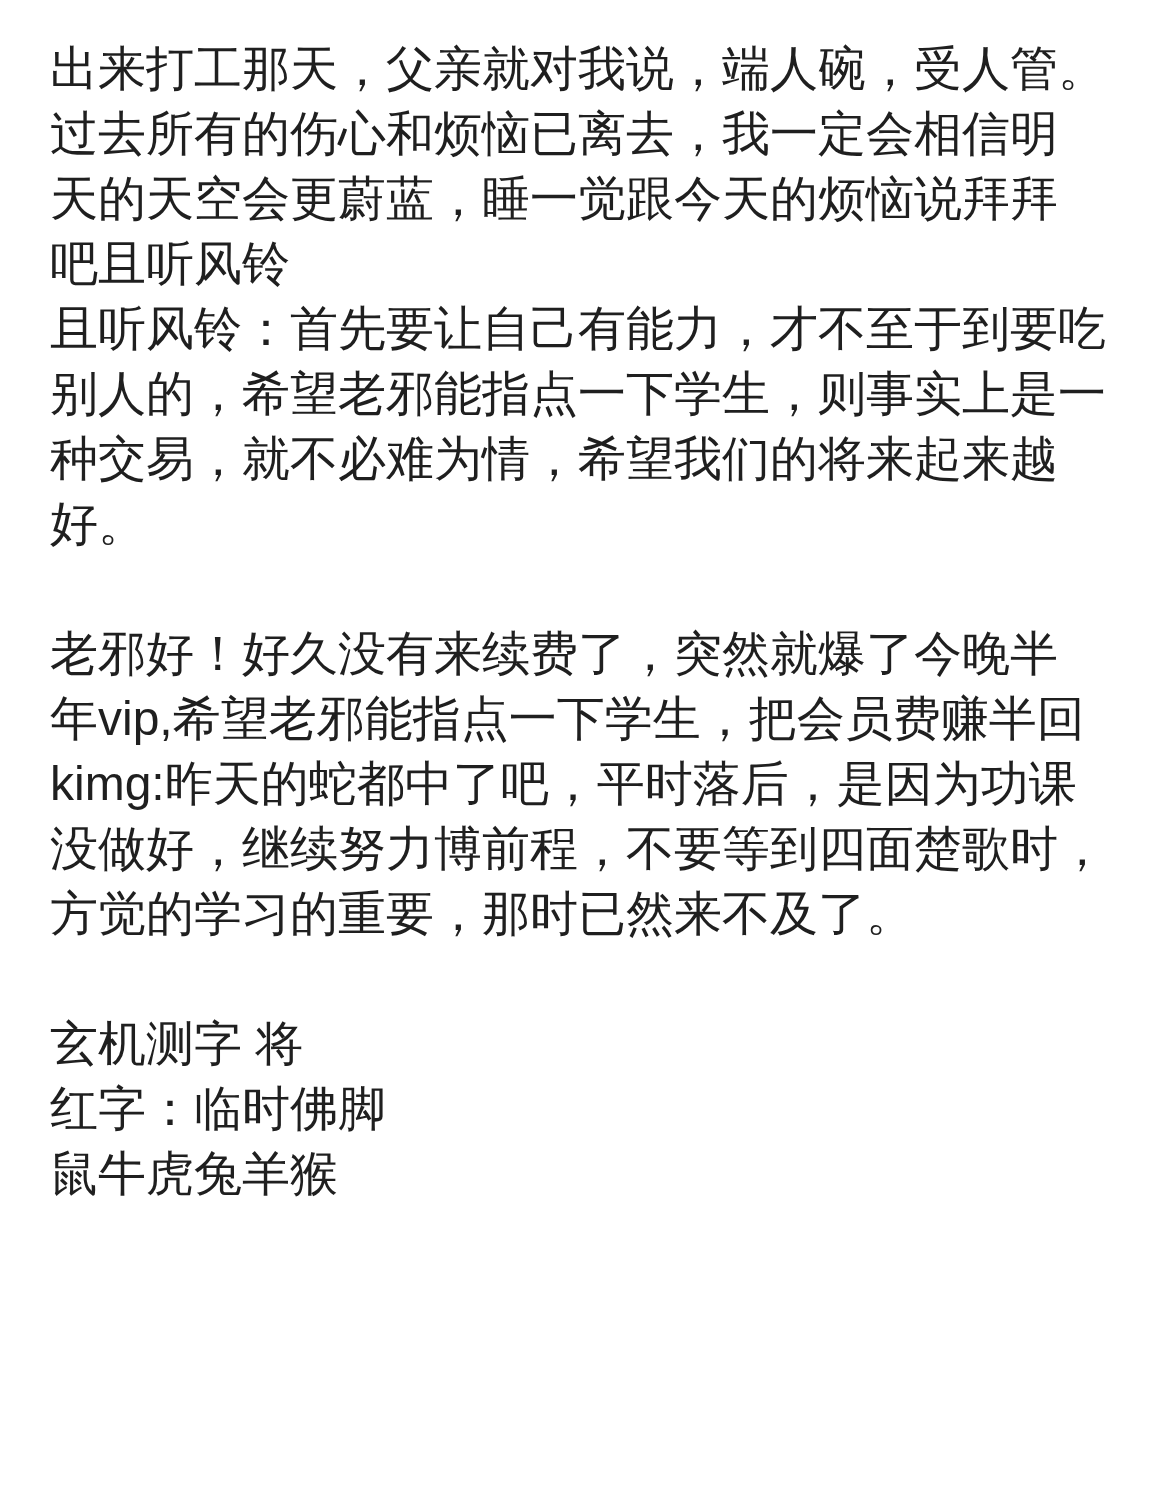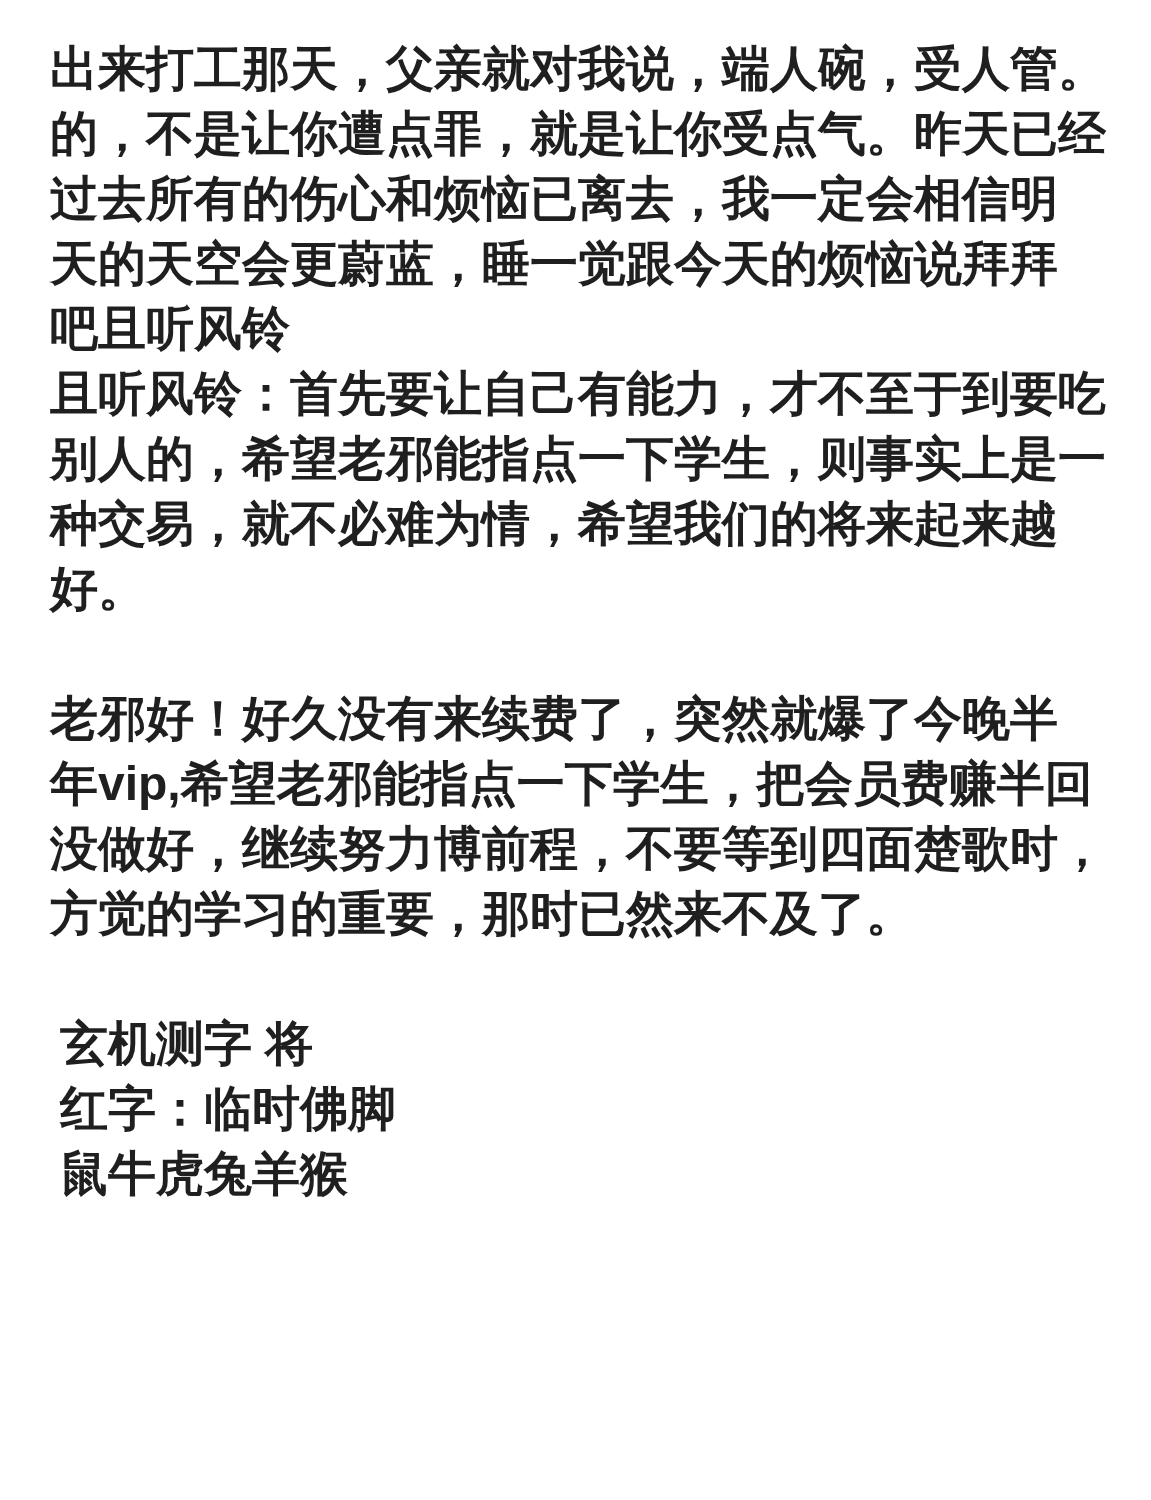--- a/index.html
+++ b/index.html
@@ -12,54 +12,53 @@
     height: 1500px;
     overflow: hidden;
     font-family: "Liberation Sans", sans-serif;
   }
   .text-content {
     box-sizing: border-box;
     padding: 36px 40px 0 50px;
     color: #1f1f1f;
     font-size: 48px;
     line-height: 65px;
-    font-weight: 700;
+    font-weight: 400;
   }
   .paragraph {
     margin: 0 0 65px 0;
   }
   .paragraph:last-child {
     margin-bottom: 0;
-    margin-left: 10px;
   }
   .line {
     white-space: nowrap;
     letter-spacing: 0px;
   }
 </style>
 </head>
 <body>
 
 <div class="text-content">
 
   <div class="paragraph">
     <div class="line">出来打工那天，父亲就对我说，端人碗，受人管。</div>
-    <div class="line">的，不是让你遭点罪，就是让你受点气。昨天已经</div>
     <div class="line">过去所有的伤心和烦恼已离去，我一定会相信明</div>
     <div class="line">天的天空会更蔚蓝，睡一觉跟今天的烦恼说拜拜</div>
     <div class="line">吧且听风铃</div>
     <div class="line">且听风铃：首先要让自己有能力，才不至于到要吃</div>
     <div class="line">别人的，希望老邪能指点一下学生，则事实上是一</div>
     <div class="line">种交易，就不必难为情，希望我们的将来起来越</div>
     <div class="line">好。</div>
   </div>
 
   <div class="paragraph">
     <div class="line">老邪好！好久没有来续费了，突然就爆了今晚半</div>
     <div class="line">年vip,希望老邪能指点一下学生，把会员费赚半回</div>
+    <div class="line">kimg:昨天的蛇都中了吧，平时落后，是因为功课</div>
     <div class="line">没做好，继续努力博前程，不要等到四面楚歌时，</div>
     <div class="line">方觉的学习的重要，那时已然来不及了。</div>
   </div>
 
   <div class="paragraph">
     <div class="line">玄机测字 将</div>
     <div class="line">红字：临时佛脚</div>
     <div class="line">鼠牛虎兔羊猴</div>
   </div>
 

